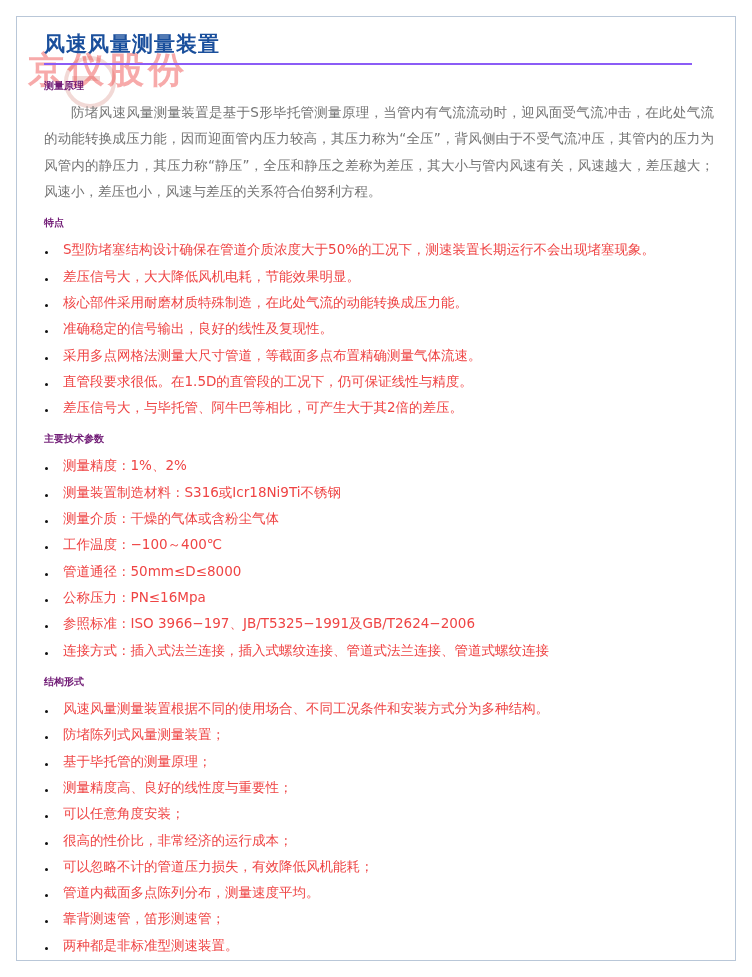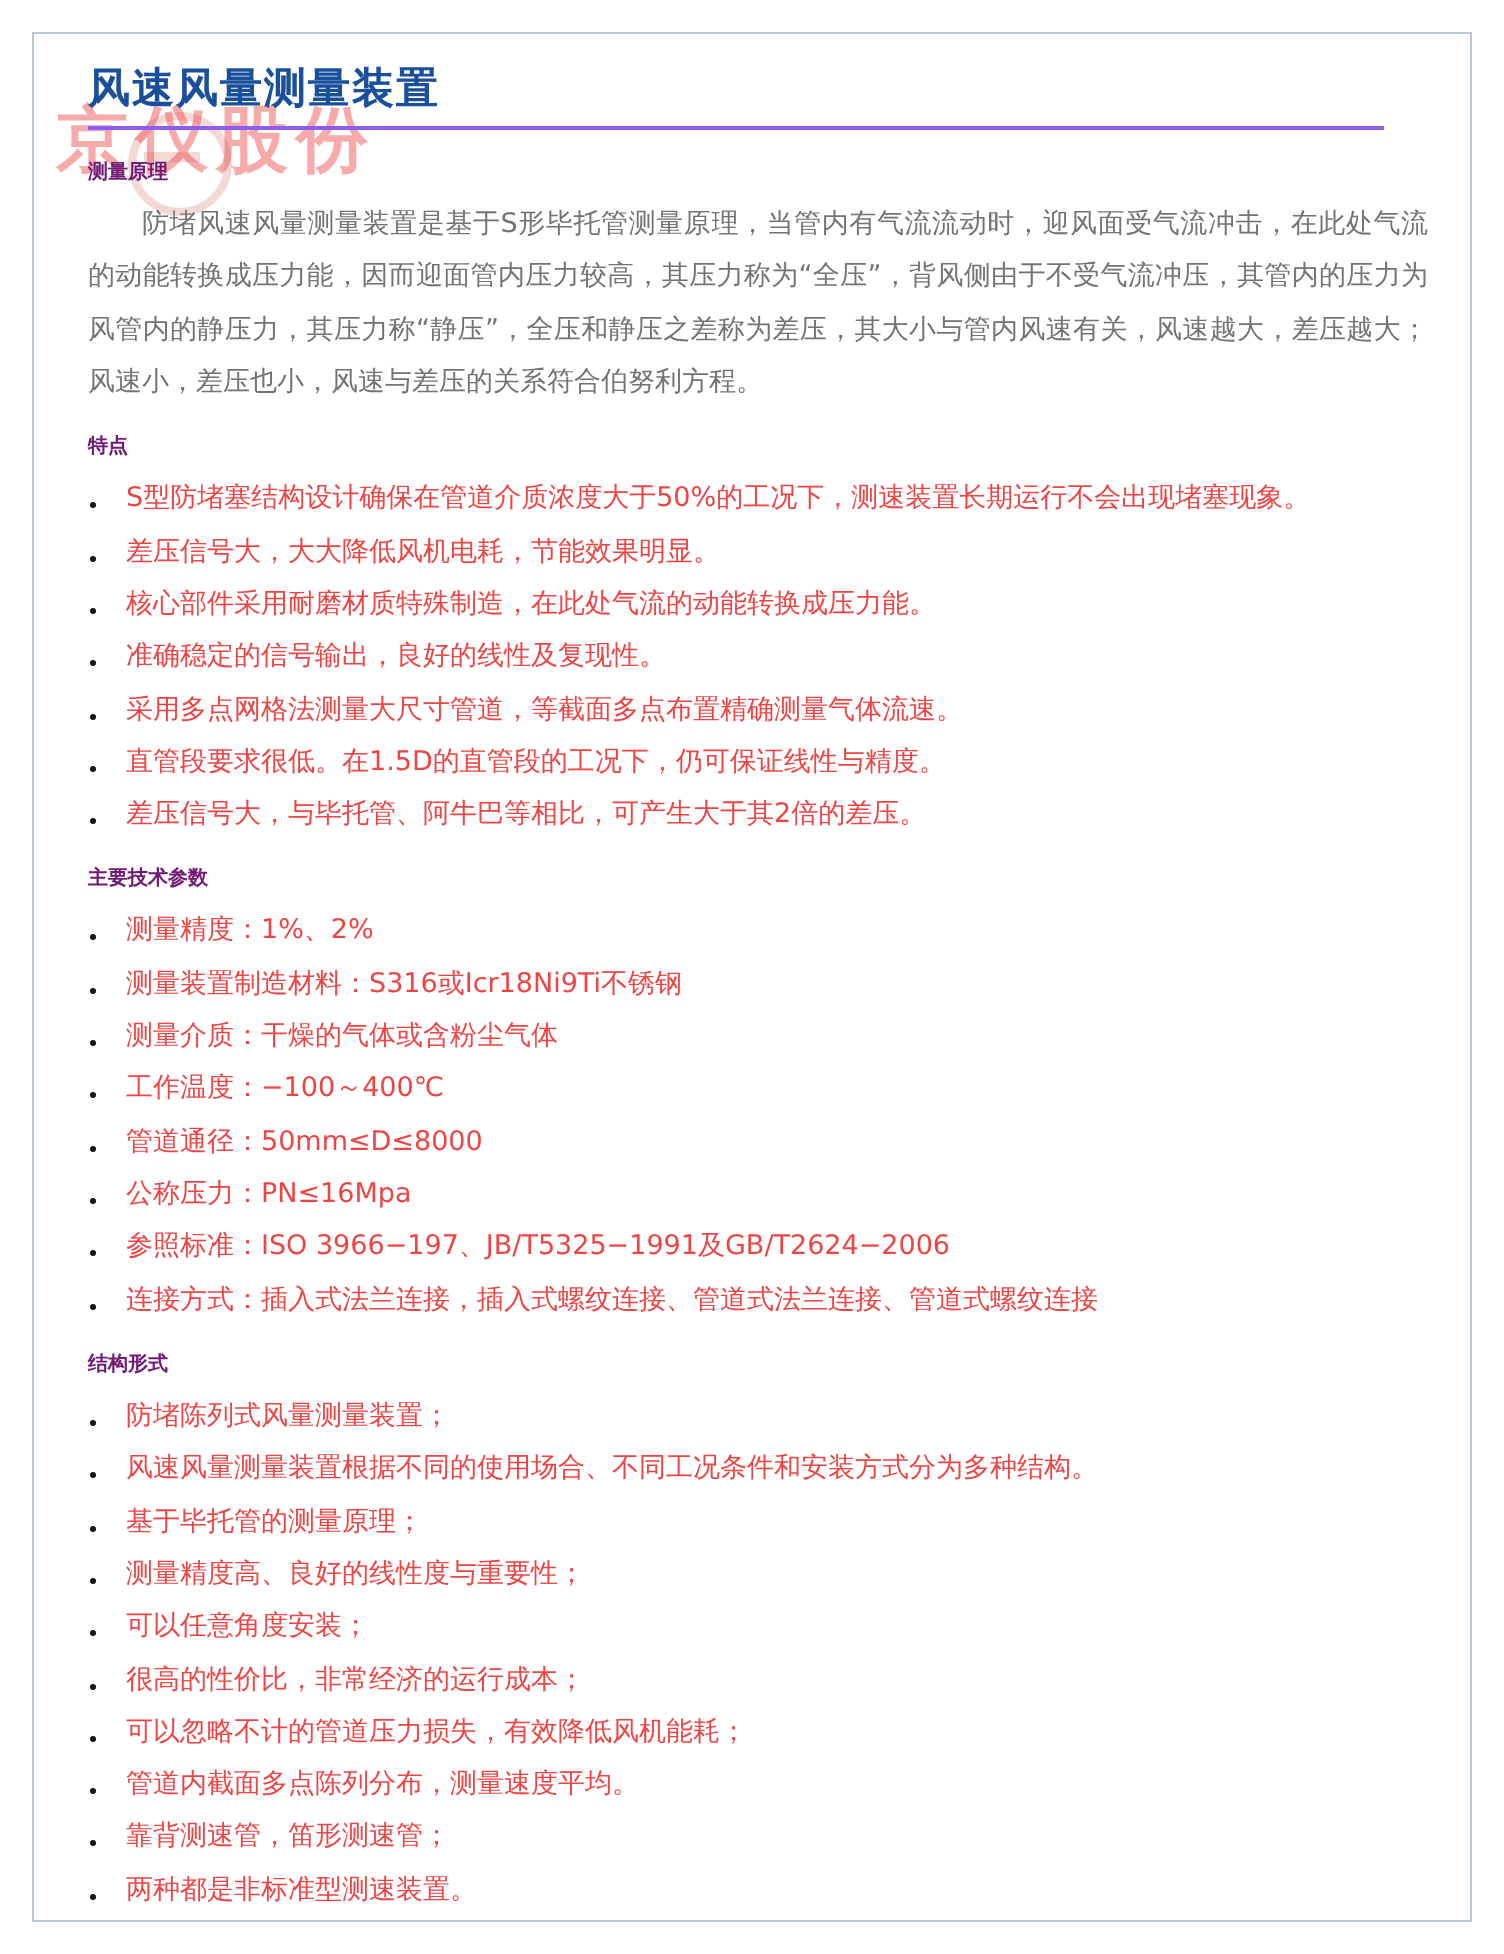--- a/index.html
+++ b/index.html
@@ -204,24 +204,24 @@
           <span class="cont">参照标准：ISO 3966−197、JB/T5325−1991及GB/T2624−2006</span>
         </li>
       <li>
           <span class="cont">连接方式：插入式法兰连接，插入式螺纹连接、管道式法兰连接、管道式螺纹连接</span>
         </li>
     </ul>
 
     <div class="section-head">结构形式</div>
     <ul class="bullets">
       <li>
+          <span class="cont">风速风量测量装置根据不同的使用场合、不同工况条件和安装方式分为多种结构。</span>
+        </li>
+      <li>
           <span class="cont">防堵陈列式风量测量装置；</span>
-        </li>
-      <li>
-          <span class="cont">风速风量测量装置根据不同的使用场合、不同工况条件和安装方式分为多种结构。</span>
         </li>
       <li>
           <span class="cont">基于毕托管的测量原理；</span>
         </li>
       <li>
           <span class="cont">测量精度高、良好的线性度与重要性；</span>
         </li>
       <li>
           <span class="cont">可以任意角度安装；</span>
         </li>

